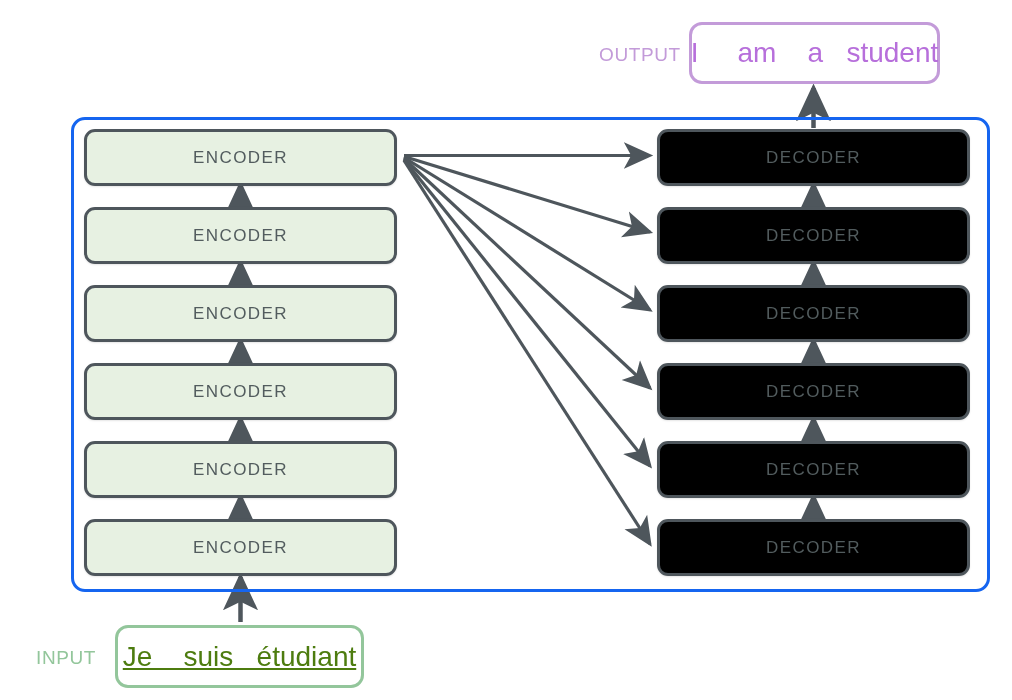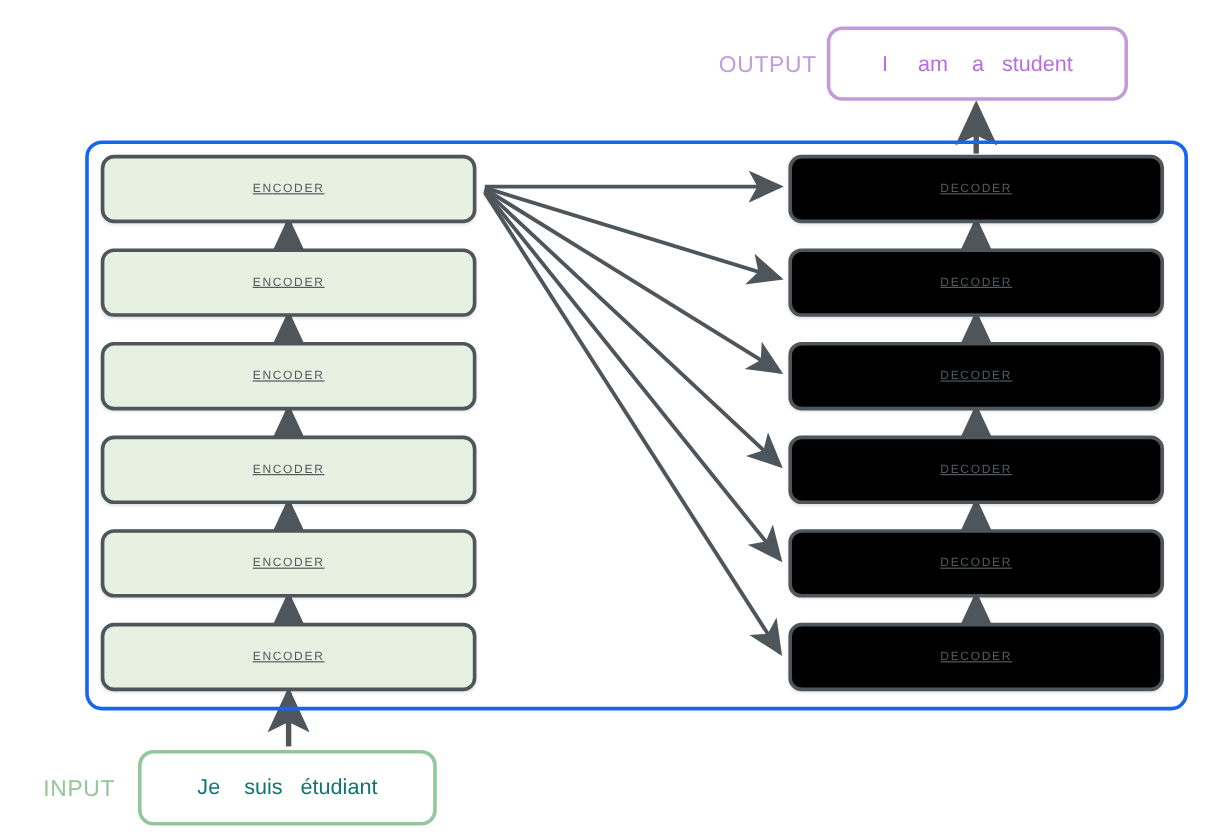--- a/index.html
+++ b/index.html
@@ -67,40 +67,39 @@
     justify-content: center;
     margin-bottom: 21px;
     box-shadow: 0 1px 2px rgba(0,0,0,0.10);
   }
   .block:last-child { margin-bottom: 0; }
 
   .block.encoder { background: #e7f1e2; }
   .block.decoder { background: #000000; }
 
   .block-label {
-    font-size: 10px;
+    font-size: 17px;
     letter-spacing: 1.4px;
     color: #525c5e;
     font-family: "Liberation Sans", sans-serif;
     user-select: none;
-    text-decoration: underline;
   }
 
   
   .io-box {
     position: absolute;
     box-sizing: border-box;
     background: #ffffff;
     display: flex;
     align-items: center;
     justify-content: center;
     z-index: 4;
   }
   .io-token {
-    font-size: 18px;
+    font-size: 28px;
     white-space: pre;
   }
 
   #output-box {
     left: 689px;
     top: 22px;
     width: 251px;
     height: 62px;
     border: 3px solid #c39bd9;
     border-radius: 13px;
@@ -108,21 +107,21 @@
   #output-box .io-token { color: #b76fdb; }
 
   #input-box {
     left: 115px;
     top: 625px;
     width: 249px;
     height: 63px;
     border: 3px solid #93c69b;
     border-radius: 13px;
   }
-  #input-box .io-token { color: #0f766e; }
+  #input-box .io-token { color: #4d7c0f; text-decoration: underline; }
 
   
   .io-label {
     position: absolute;
     font-size: 19px;
     letter-spacing: 0.6px;
     z-index: 4;
     user-select: none;
   }
   #output-label {

